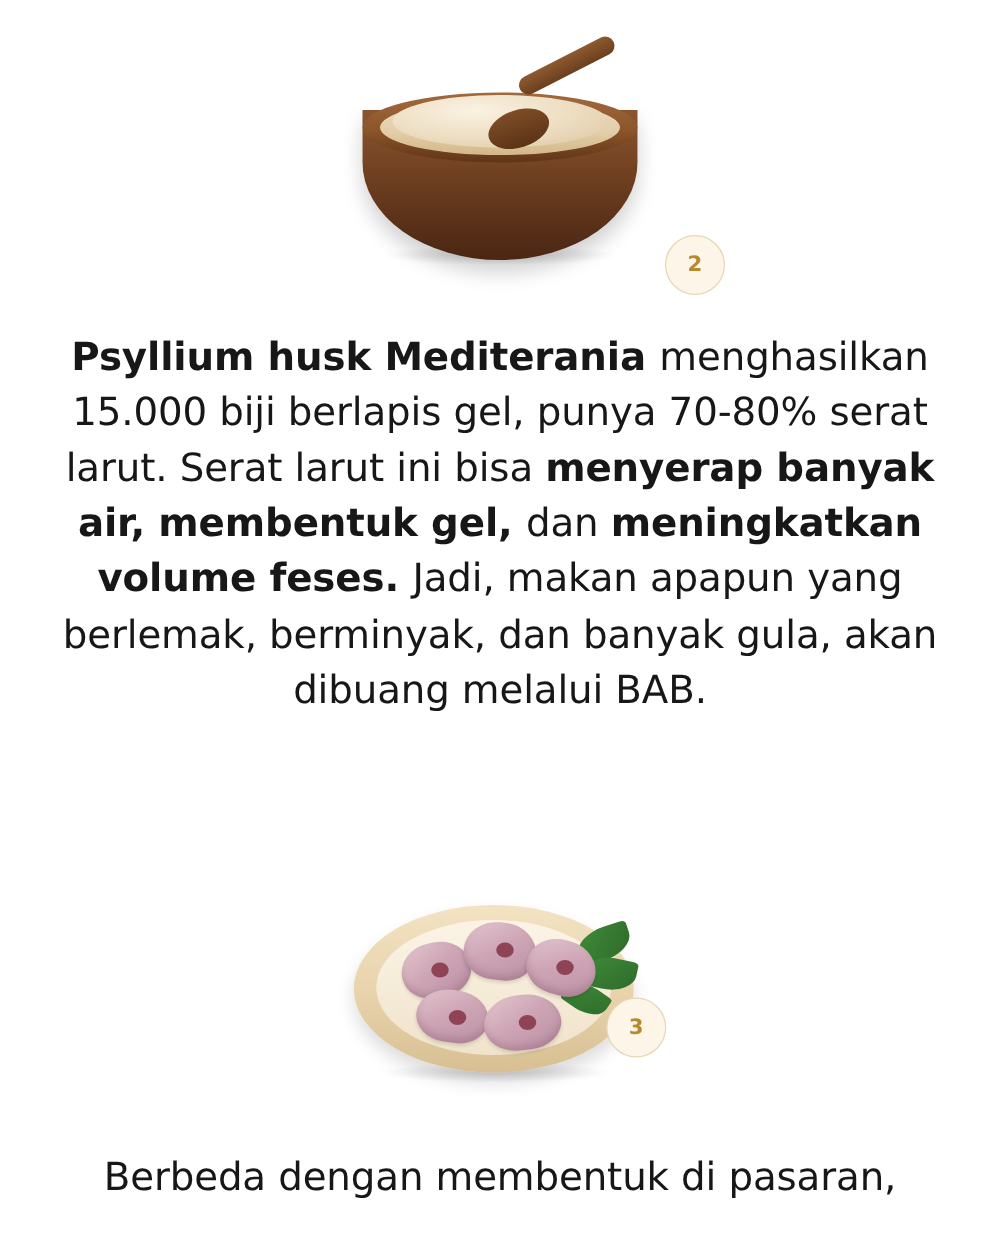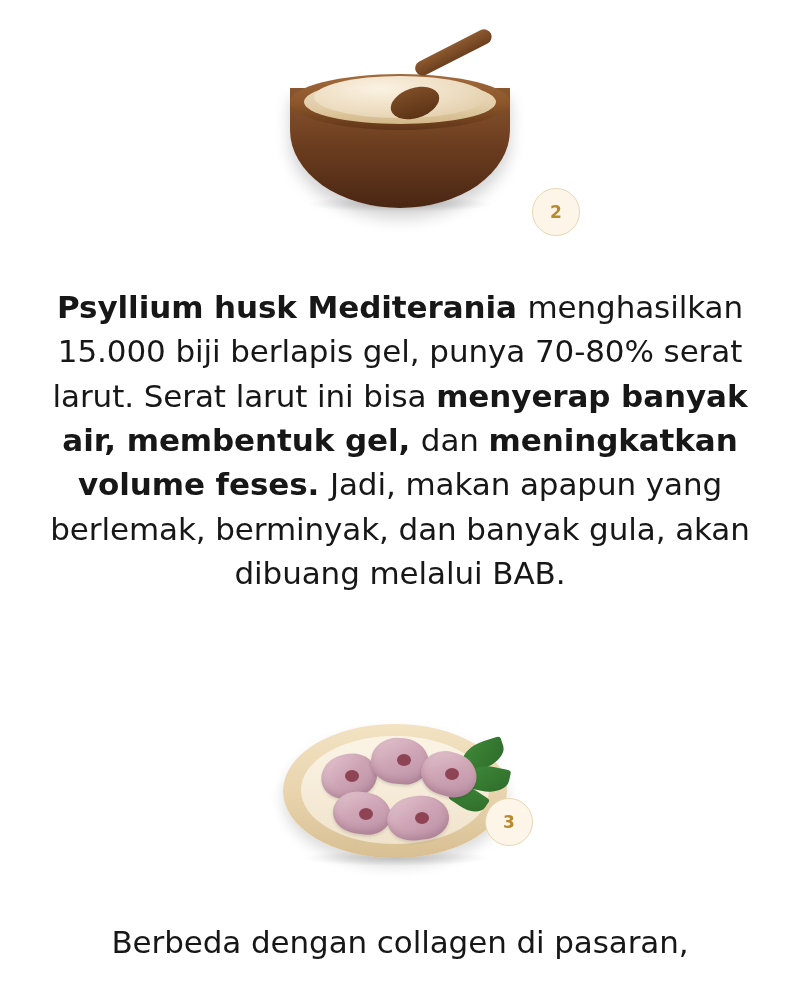--- a/index.html
+++ b/index.html
@@ -148,21 +148,21 @@
     font-weight: 700;
   }
 
   .block-2 {
     position: absolute;
     left: 0;
     top: 58px;
     width: 800px;
   }
   .text-2 {
-    margin-top: 67px;
+    margin-top: 46px;
   }
 
   
   .block-3 {
     position: absolute;
     left: 0;
     top: 700px;
     width: 800px;
   }
 
@@ -292,18 +292,18 @@
         </div>
 
         <div class="badge badge-3">
           <span>3</span>
         </div>
 
       </div>
     </div>
 
     <div class="paragraph text-3">
-      <span>Berbeda dengan collagen di pasaran,</span>
+      <span>Berbeda dengan membentuk di pasaran,</span>
     </div>
 
   </div>
 
 </div>
 
 </body></html>

